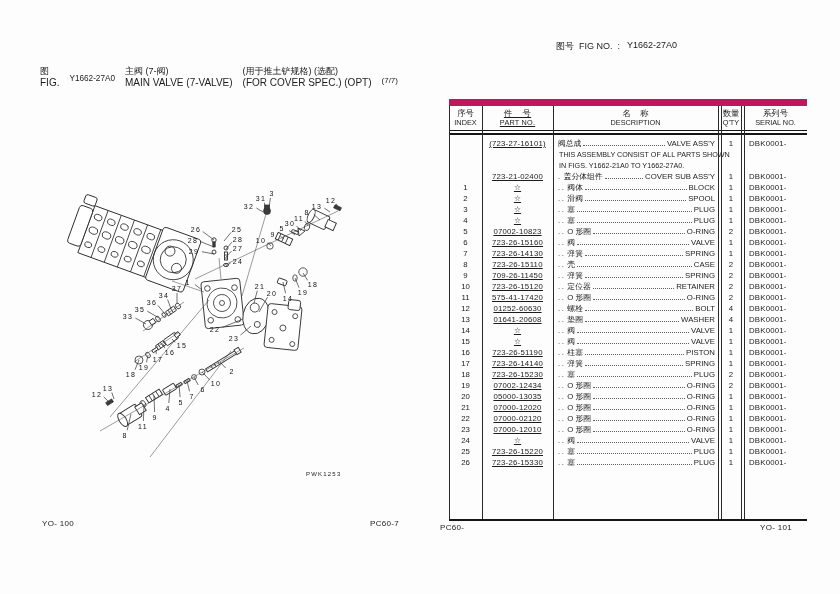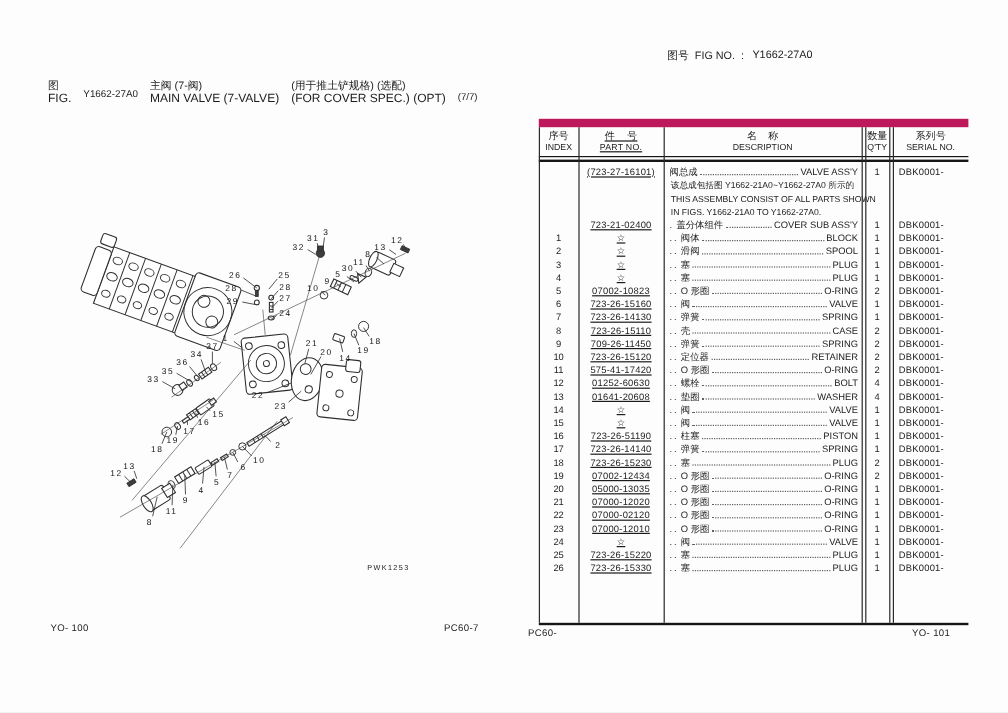--- a/index.html
+++ b/index.html
@@ -399,25 +399,20 @@
           <span class="d-cn">阀总成</span>
           <span class="d-dots"></span>
           <span class="d-en">VALVE ASS'Y</span>
         </span>
         <span class="c-qty">1</span>
         <span class="c-serial">DBK0001-</span>
       </div>
       <div class="trow">
           <span class="c-idx"></span>
           <span class="c-part"></span>
-          <span class="c-note">该总成包括图 Y1662-21A0~Y1662-27A0 所示的</span>
-        </div>
-      <div class="trow">
-          <span class="c-idx"></span>
-          <span class="c-part"></span>
           <span class="c-note">THIS ASSEMBLY CONSIST OF ALL PARTS SHOWN</span>
         </div>
       <div class="trow">
           <span class="c-idx"></span>
           <span class="c-part"></span>
           <span class="c-note">IN FIGS. Y1662-21A0 TO Y1662-27A0.</span>
         </div>
 
       <div>
     <div class="trow">

